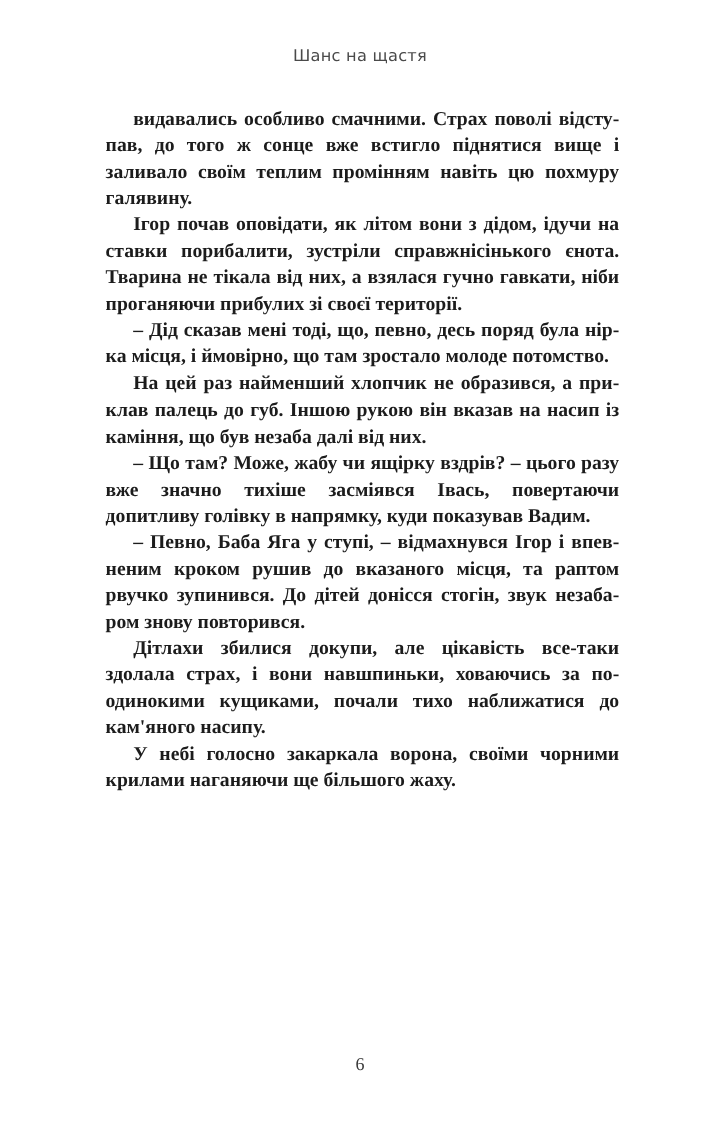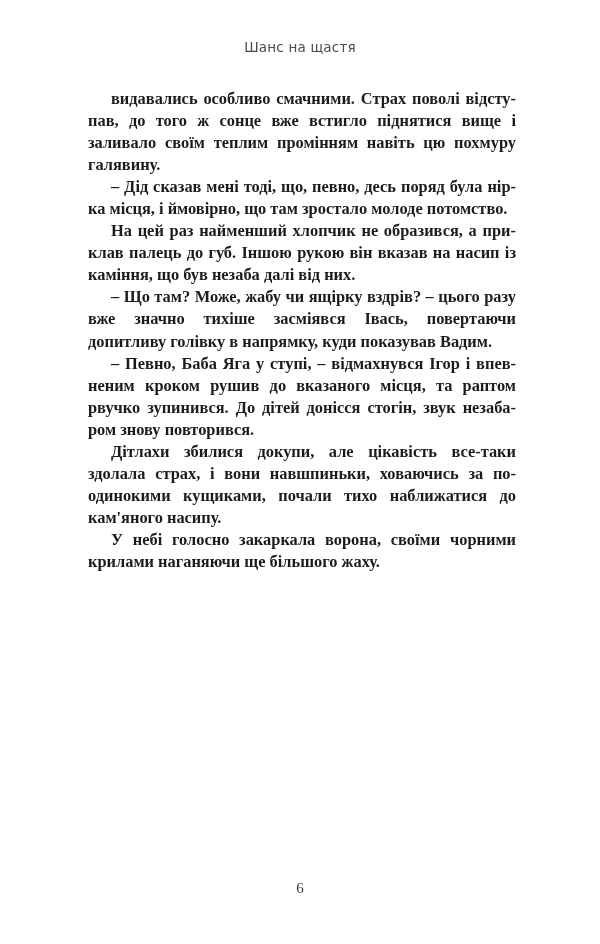--- a/index.html
+++ b/index.html
@@ -64,20 +64,21 @@
 </style>
 </head>
 <body>
 
 <div class="page">
 
   <div class="running-header">Шанс на щастя</div>
 
   <div class="body-text">
     <p>видавались особливо смачними. Страх поволі відсту­пав, до того ж сонце вже встигло піднятися вище і заливало своїм теплим промінням навіть цю похму­ру галявину.</p>
+    <p>Ігор почав оповідати, як літом вони з дідом, ідучи на ставки порибалити, зустріли справжнісінького єно­та. Тварина не тікала від них, а взялася гучно гавкати, ніби проганяючи прибулих зі своєї території.</p>
     <p>– Дід сказав мені тоді, що, певно, десь поряд була нір­ка місця, і ймовірно, що там зростало молоде потомство.</p>
     <p>На цей раз найменший хлопчик не образився, а при­клав палець до губ. Іншою рукою він вказав на насип із каміння, що був незаба далі від них.</p>
     <p>– Що там? Може, жабу чи ящірку вздрів? – цього разу вже значно тихіше засміявся Івась, повертаючи допитливу голівку в напрямку, куди показував Вадим.</p>
     <p>– Певно, Баба Яга у ступі, – відмахнувся Ігор і впев­неним кроком рушив до вказаного місця, та раптом рвучко зупинився. До дітей донісся стогін, звук незаба­ром знову повторився.</p>
     <p>Дітлахи збилися докупи, але цікавість все-таки здолала страх, і вони навшпиньки, ховаючись за по­одинокими кущиками, почали тихо наближатися до кам'яного насипу.</p>
     <p>У небі голосно закаркала ворона, своїми чорними крилами наганяючи ще більшого жаху.</p>
   </div>
 
   <div class="page-number">6</div>
 

